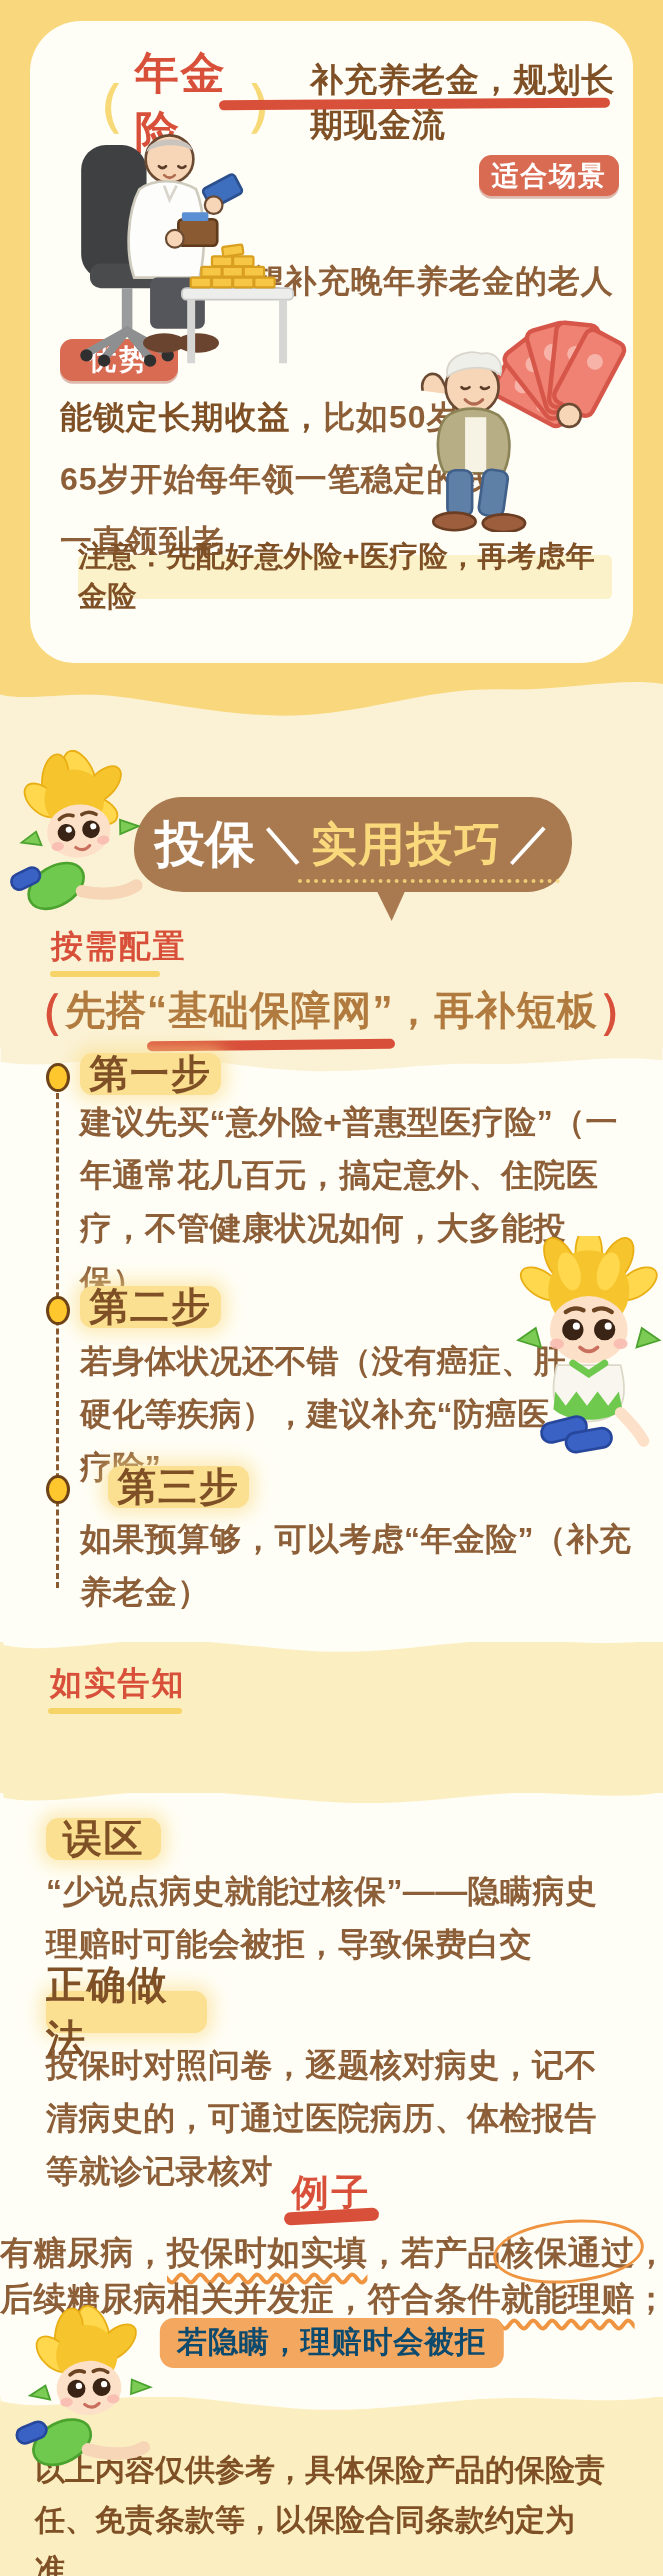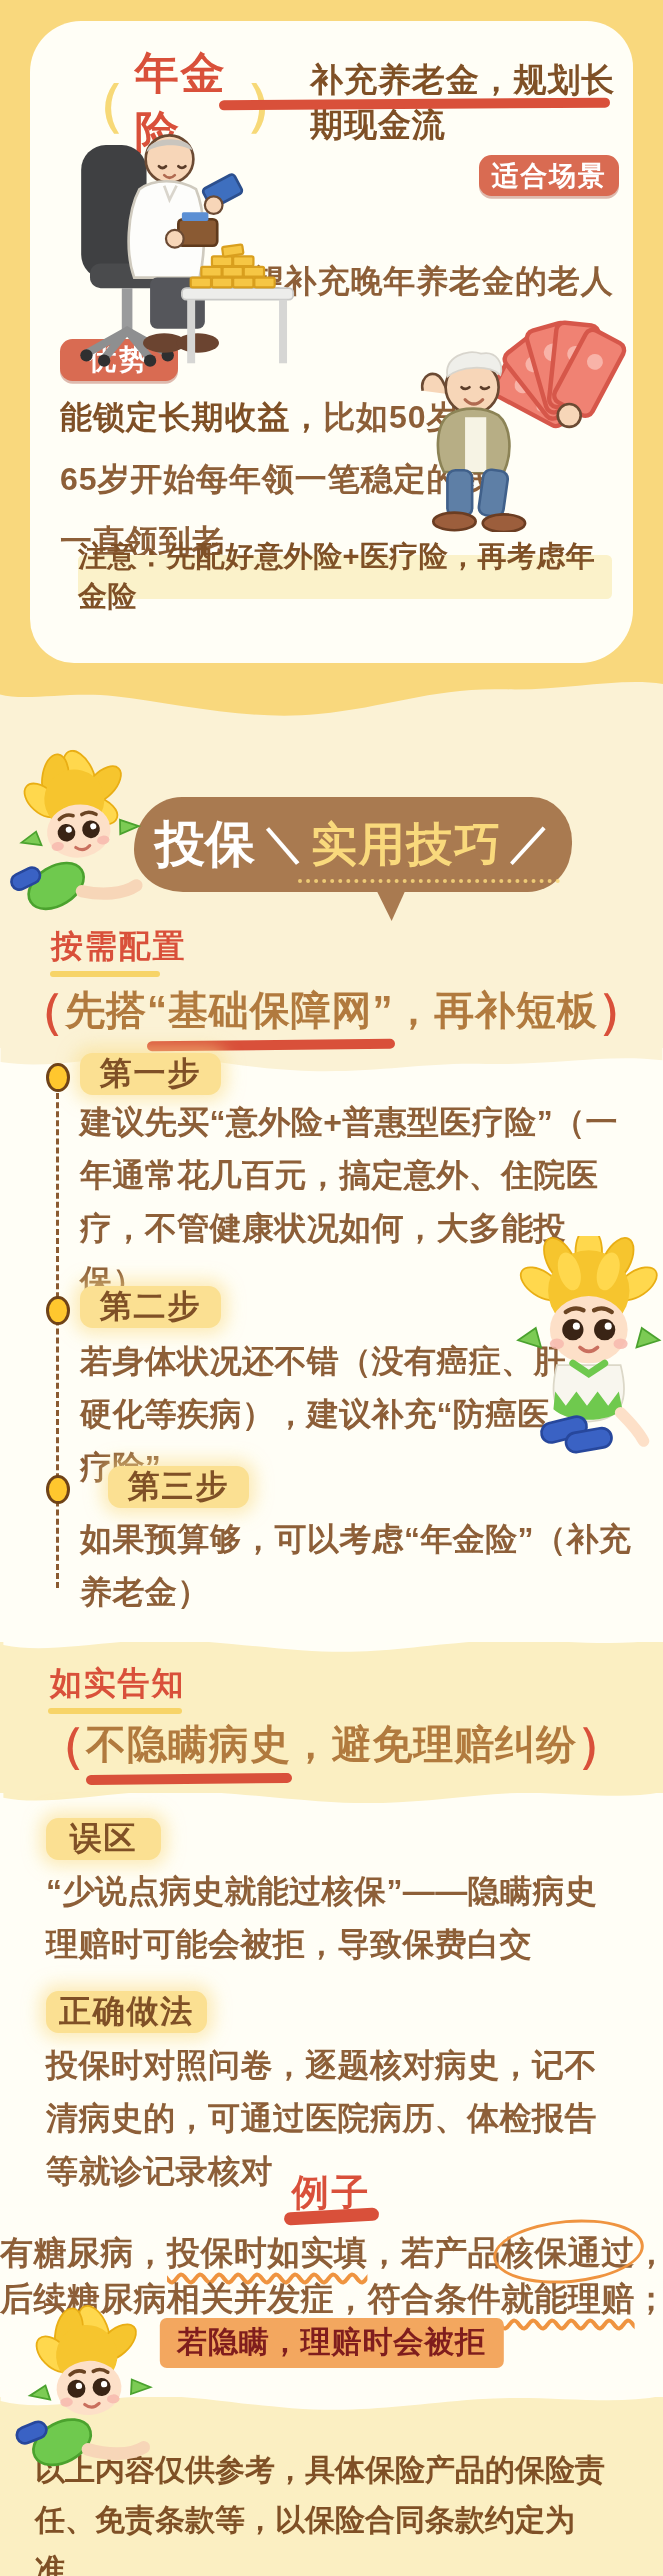--- a/index.html
+++ b/index.html
@@ -51,40 +51,40 @@
     font-size:40px;font-weight:800;letter-spacing:0.9px;z-index:3;white-space:nowrap;}
   .headline .brk{color:var(--red);font-size:48px;font-weight:800;vertical-align:-3.5px;}
   .u-red{position:relative;display:inline-block;}
   .u-red .ubar{position:absolute;left:0;right:-1.8px;bottom:-12.4px;height:9.7px;background:var(--red);
     border-radius:5.3px;transform:rotate(-0.6deg);}
   
   .timeline{position:absolute;left:56px;top:1075px;height:513px;border-left:3.5px dashed #8a5a30;z-index:3;}
   .tdot{position:absolute;left:46px;width:17.7px;height:23px;background:#ffc72e;border:3.5px solid #6f4318;
     border-radius:50%;z-index:4;}
   .pill{position:absolute;background:var(--pill);color:var(--darkbrown);font-weight:800;
-    display:flex;align-items:center;justify-content:center;border-radius:12.4px;font-size:32px;
+    display:flex;align-items:center;justify-content:center;border-radius:12.4px;font-size:39px;
     letter-spacing:1.8px;box-shadow:0 0 16px 7px rgba(250,222,140,.55);z-index:3;}
   .step-text{position:absolute;color:var(--brown);font-size:32px;line-height:53px;font-weight:600;
     letter-spacing:0.4px;z-index:3;}
   
   .body-text{position:absolute;color:var(--brown);font-size:32px;line-height:53px;font-weight:600;
     letter-spacing:0.4px;z-index:3;}
   
   .ex-title{position:absolute;left:0;right:0;top:2168px;text-align:center;color:var(--red);
     font-size:37px;font-weight:800;letter-spacing:2.7px;z-index:4;}
   .ex-swoosh{position:absolute;left:50%;margin-left:-48px;top:2210px;width:95px;height:13.3px;
     background:var(--red);border-radius:7px;transform:rotate(-3deg);z-index:3;}
   .ex-line{position:absolute;left:0;right:0;text-align:center;color:var(--brown);font-size:33px;
     font-weight:700;letter-spacing:0.4px;z-index:3;white-space:nowrap;}
   .wavy{text-decoration:underline wavy var(--orange);text-decoration-thickness:3.5px;text-underline-offset:8.8px;}
   .circled{position:relative;display:inline-block;}
   .circled .circ{position:absolute;inset:-11.5px -9.7px -6.2px -8px;border:3.5px solid var(--orange);
     border-radius:50%;transform:rotate(-5deg);}
   .ex-highlight{position:absolute;left:50%;transform:translateX(-50%);top:2318px;background:var(--highlight);
-    color:#7f1d1d;font-size:30px;font-weight:800;padding:4.4px 17.7px;border-radius:7px;z-index:3;
+    color:#0c4a6e;font-size:30px;font-weight:800;padding:4.4px 17.7px;border-radius:14px;z-index:3;
     letter-spacing:0.9px;white-space:nowrap;}
   
   .footer-text{position:absolute;left:35px;top:2445px;width:594px;color:var(--darkbrown);
     font-size:30px;line-height:50px;font-weight:600;z-index:3;}
   .illus{position:absolute;z-index:4;}
 </style>
 </head>
 <body>
 
 <div class="poster">
@@ -291,23 +291,20 @@
     <rect x="34" y="208" width="52" height="22" rx="11" fill="#3a62c4" stroke="#27479c" stroke-width="3" transform="rotate(-14 60 219)"></rect>
     <rect x="62" y="220" width="52" height="22" rx="11" fill="#3a62c4" stroke="#27479c" stroke-width="3" transform="rotate(-10 88 231)"></rect>
     <path d="M124,200 C138,214 146,224 150,232" stroke="#fde0c8" stroke-width="13" fill="none" stroke-linecap="round"></path>
   </svg>
 
   <div class="pill" style="left:80px;top:1466px;width:141px;height:42px;margin-left:28px;">第三步</div>
   <div class="step-text" style="left:80px;top:1513px;width:566px;">如果预算够，可以考虑“年金险”（补充养老金）</div>
 
   <div class="sec-label" style="left:50px;top:1662px;">如实告知</div>
   <div class="label-underline" style="left:48px;top:1708px;width:134px;"></div>
-  <div class="headline" style="top:1713px;">
-    <span class="brk">（</span><span class="u-red"><span>不隐瞒病史</span><span class="ubar"></span></span><span>，避免理赔纠纷</span><span class="brk">）</span>
-  </div>
 
   <div class="pill" style="left:46px;top:1818px;width:115px;height:42px;">误区</div>
   <div class="body-text" style="left:46px;top:1865px;width:576px;">“少说点病史就能过核保”——隐瞒病史理赔时可能会被拒，导致保费白交</div>
 
   <div class="pill" style="left:46px;top:1991px;width:161px;height:42px;">正确做法</div>
   <div class="body-text" style="left:46px;top:2039px;width:576px;">投保时对照问卷，逐题核对病史，记不清病史的，可通过医院病历、体检报告等就诊记录核对</div>
 
   <div class="ex-title">例子</div>
   <div class="ex-swoosh"></div>
   <div class="ex-line" style="top:2231px;">

